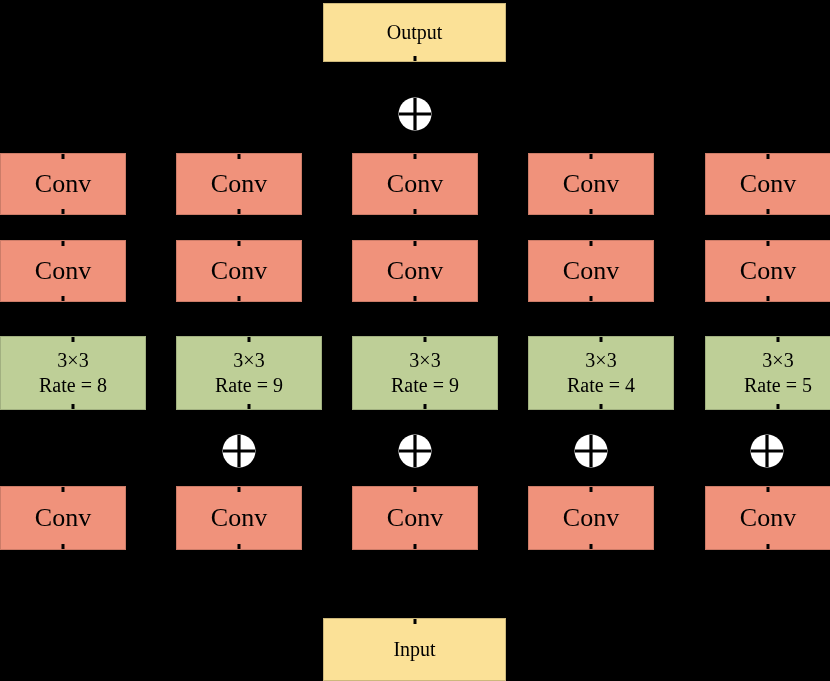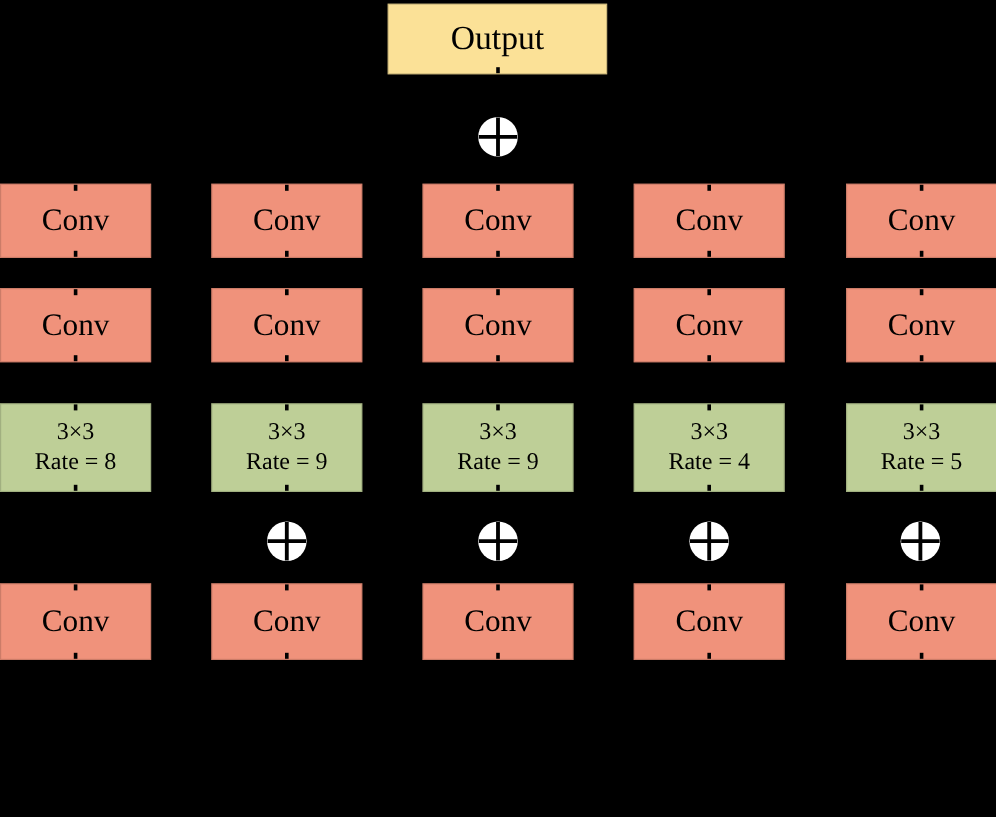--- a/index.html
+++ b/index.html
@@ -21,32 +21,32 @@
   .box{
     position:absolute;
     display:flex;flex-direction:column;align-items:center;justify-content:center;
     text-align:center;
     box-sizing:border-box;
   }
   .io{
     left:323px;width:183px;height:59px;
     background:var(--io-fill);
     border:1px solid rgba(0,0,0,0.18);
-    font-size:28px;
+    font-size:20px;
   }
   .io.output{top:3px;}
   .io.input{top:618px;height:63px;}
   .conv{
     width:126px;height:62px;
     background:var(--conv-fill);
     border:1px solid rgba(0,0,0,0.15);
     font-size:26px;
   }
   .green{
-    width:126px;height:74px;
+    width:146px;height:74px;
     background:var(--dilated-fill);
     border:1px solid rgba(0,0,0,0.15);
     font-size:20px;line-height:25px;
   }
   
   .c0{left:0px;} .c1{left:176px;} .c2{left:352px;} .c3{left:528px;} .c4{left:705px;}
   
   .r-conv1{top:153px;} .r-conv2{top:240px;} .r-green{top:336px;} .r-conv3{top:486px;height:64px;}
   
   .tt::before,.tb::after{
@@ -133,14 +133,15 @@
       <path d="M17 1 V33 M1 17 H33" stroke="#000000" stroke-width="3.2"></path>
     </svg>
   </div>
 
   <div class="box conv c0 r-conv3 tt tb">Conv</div>
   <div class="box conv c1 r-conv3 tt tb">Conv</div>
   <div class="box conv c2 r-conv3 tt tb">Conv</div>
   <div class="box conv c3 r-conv3 tt tb">Conv</div>
   <div class="box conv c4 r-conv3 tt tb">Conv</div>
 
+  <div class="box io input tt">Input</div>
 
 </div>
 
 </body></html>

